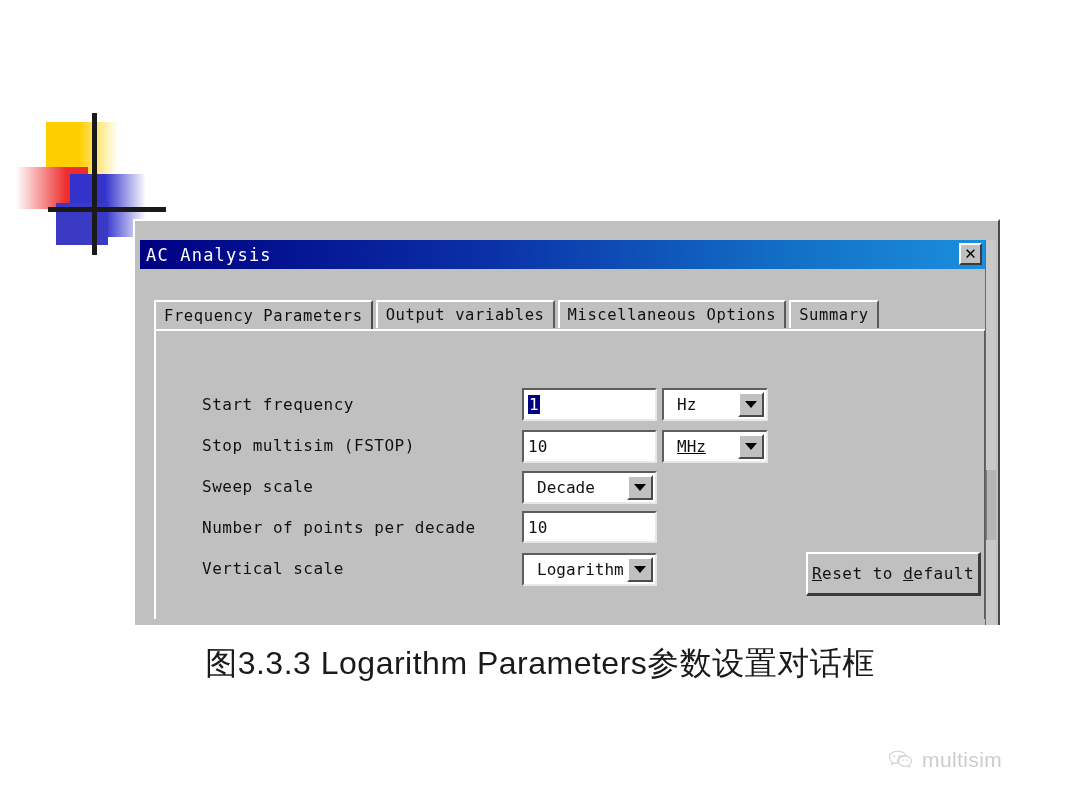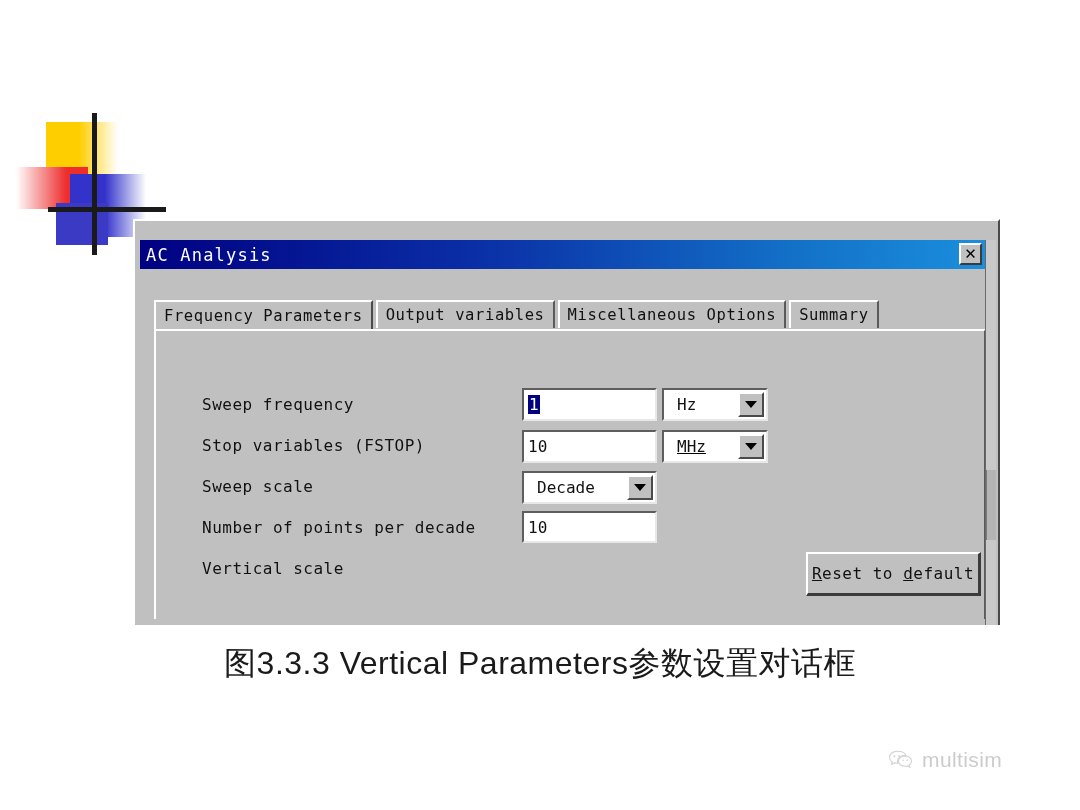--- a/index.html
+++ b/index.html
@@ -390,34 +390,34 @@
       <div class="tab">Output variables</div>
       <div class="tab">Miscellaneous Options</div>
       <div class="tab">Summary</div>
     </div>
 
     <div class="tabpage">
 
       <div class="form">
 
         <div class="row">
-          <span class="lbl">Sweep frequency</span>
+          <span class="lbl">Start frequency</span>
           <div class="field" id="f-start">
             <span class="sel">1</span>
           </div>
           <div class="combo" id="c-start-unit">
             <span class="cval">Hz</span>
             <span class="carrow">
                 <i></i>
               </span>
           </div>
         </div>
 
         <div class="row">
-          <span class="lbl">Stop variables (FSTOP)</span>
+          <span class="lbl">Stop multisim (FSTOP)</span>
           <div class="field" id="f-stop">
             <span>10</span>
           </div>
           <div class="combo" id="c-stop-unit">
             <span class="cval">MHz</span>
             <span class="carrow">
                 <i></i>
               </span>
           </div>
         </div>
@@ -434,38 +434,44 @@
 
         <div class="row">
           <span class="lbl">Number of points per decade</span>
           <div class="field" id="f-points">
             <span>10</span>
           </div>
         </div>
 
         <div class="row">
           <span class="lbl">Vertical scale</span>
+          <div class="combo" id="c-vscale">
+            <span class="cval">Logarithm</span>
+            <span class="carrow">
+                <i></i>
+              </span>
+          </div>
         </div>
 
       </div>
 
       <div class="reset-btn">
         <span><u>R</u><span>eset to </span><u>d</u><span>efault</span></span>
       </div>
 
     </div>
 
     <div class="edge-strip">
       <div class="edge-thumb"></div>
     </div>
 
   </div>
 </div>
 
-<div id="caption">图3.3.3 Vertical Parameters参数设置对话框</div>
+<div id="caption">图3.3.3 Logarithm Parameters参数设置对话框</div>
 
 <div id="watermark">
   <span class="wm-logo">
     <svg width="26" height="22" viewBox="0 0 26 22" xmlns="http://www.w3.org/2000/svg">
       <path d="M9 2.2C4.8 2.2 1.5 4.9 1.5 8.2c0 1.9 1.1 3.6 2.8 4.7L3.4 15.3l2.8-1.4c0.9 0.25 1.8 0.4 2.8 0.4 0.3 0 0.6 0 0.9-0.04C9.6 13.5 9.5 12.9 9.5 12.3c0-3.3 3.3-6 7.4-6 0.3 0 0.6 0.02 0.9 0.05C17.2 3.9 13.5 2.2 9 2.2z" fill="none" stroke="#9a9a9a" stroke-width="1.1"></path>
       <circle cx="6.4" cy="7.2" r="0.95" fill="#9a9a9a"></circle>
       <circle cx="11.2" cy="7.2" r="0.95" fill="#9a9a9a"></circle>
       <path d="M17 6.9c-3.6 0-6.5 2.3-6.5 5.2 0 2.9 2.9 5.2 6.5 5.2 0.8 0 1.6-0.12 2.3-0.34l2.4 1.2-0.7-2.1c1.5-1 2.5-2.4 2.5-4 0-2.9-2.9-5.2-6.5-5.2z" fill="none" stroke="#9a9a9a" stroke-width="1.1"></path>
       <circle cx="15.1" cy="11.3" r="0.8" fill="#9a9a9a"></circle>
       <circle cx="19.1" cy="11.3" r="0.8" fill="#9a9a9a"></circle>

